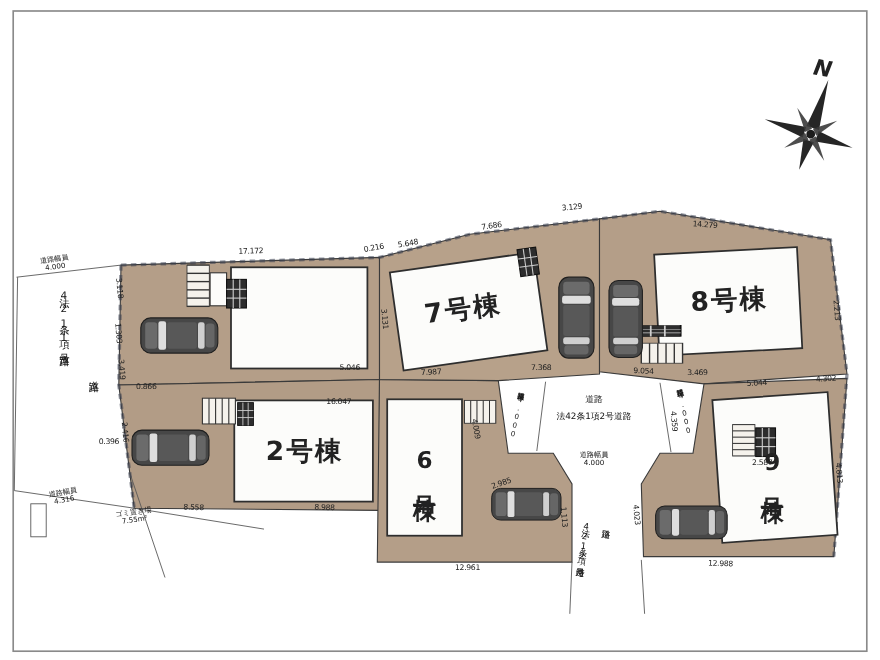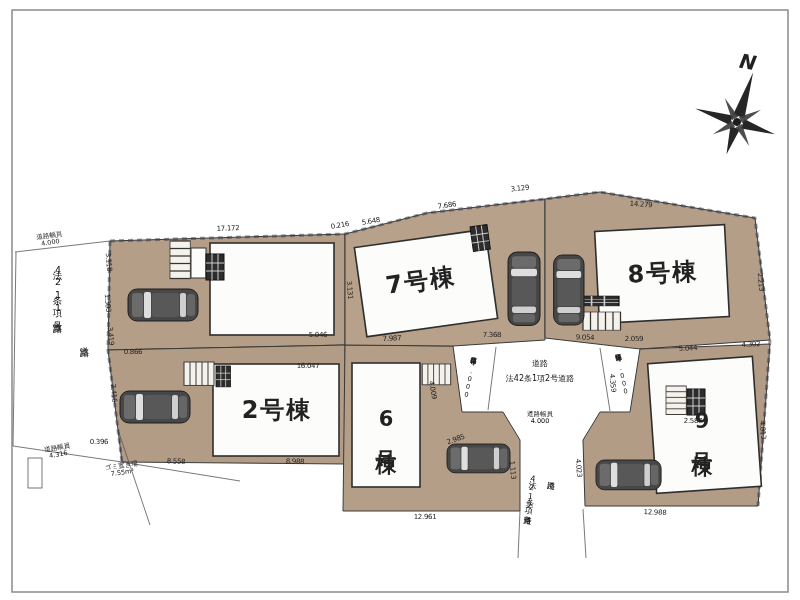--- a/index.html
+++ b/index.html
@@ -166,28 +166,28 @@
       <div class="dim" style="left: 371px; top: 222px; transform: translate(-50%, -50%) rotate(-10deg);">5.648</div>
       <div class="dim" style="left: 447px; top: 206px; transform: translate(-50%, -50%) rotate(-8deg);">7.686</div>
       <div class="dim" style="left: 520px; top: 189px; transform: translate(-50%, -50%) rotate(-6deg);">3.129</div>
       <div class="dim" style="left: 641px; top: 205px; transform: translate(-50%, -50%) rotate(4deg);">14.279</div>
       <div class="dim" style="left: 318px; top: 335px; transform: translate(-50%, -50%) rotate(0deg);">5.046</div>
       <div class="dim" style="left: 133px; top: 352px; transform: translate(-50%, -50%) rotate(0deg);">0.866</div>
       <div class="dim" style="left: 308px; top: 353px; transform: translate(-50%, -50%) rotate(0deg); margin-top: 13px;">16.047</div>
       <div class="dim" style="left: 392px; top: 339px; transform: translate(-50%, -50%) rotate(-3deg);">7.987</div>
       <div class="dim" style="left: 492px; top: 335px; transform: translate(-50%, -50%) rotate(0deg);">7.368</div>
       <div class="dim" style="left: 585px; top: 338px; transform: translate(-50%, -50%) rotate(2deg);">9.054</div>
-      <div class="dim" style="left: 634px; top: 339px; transform: translate(-50%, -50%) rotate(0deg);">2.059</div>
+      <div class="dim" style="left: 634px; top: 339px; transform: translate(-50%, -50%) rotate(0deg);">3.469</div>
       <div class="dim" style="left: 688px; top: 349px; transform: translate(-50%, -50%) rotate(-3deg);">5.044</div>
       <div class="dim" style="left: 751px; top: 345px; transform: translate(-50%, -50%) rotate(-3deg);">4.302</div>
       <div class="dim" style="left: 176px; top: 462px; transform: translate(-50%, -50%) rotate(2deg);">8.558</div>
       <div class="dim" style="left: 295px; top: 462px; transform: translate(-50%, -50%) rotate(2deg);">8.988</div>
       <div class="dim" style="left: 425px; top: 517px; transform: translate(-50%, -50%) rotate(0deg);">12.961</div>
       <div class="dim" style="left: 655px; top: 513px; transform: translate(-50%, -50%) rotate(2deg);">12.988</div>
-      <div class="dim" style="left: 99px; top: 442px; transform: translate(-50%, -50%) rotate(0deg); text-align: right;">0.396</div>
+      <div class="dim" style="left: 99px; top: 402px; transform: translate(-50%, -50%) rotate(0deg); text-align: right;">0.396</div>
       <div class="dim" style="left: 108px; top: 262px; transform: translate(-50%, -50%) rotate(85deg);">3.118</div>
       <div class="dim" style="left: 107px; top: 303px; transform: translate(-50%, -50%) rotate(85deg);">1.303</div>
       <div class="dim" style="left: 110px; top: 336px; transform: translate(-50%, -50%) rotate(85deg);">3.419</div>
       <div class="dim" style="left: 113px; top: 393px; transform: translate(-50%, -50%) rotate(85deg);">2.416</div>
       <div class="dim" style="left: 349px; top: 290px; transform: translate(-50%, -50%) rotate(85deg);">3.131</div>
       <div class="dim" style="left: 760px; top: 282px; transform: translate(-50%, -50%) rotate(85deg);">2.213</div>
       <div class="dim" style="left: 762px; top: 430px; transform: translate(-50%, -50%) rotate(85deg);">4.813</div>
       <div class="dim" style="left: 432px; top: 390px; transform: translate(-50%, -50%) rotate(80deg);">4.009</div>
       <div class="dim" style="left: 456px; top: 440px; transform: translate(-50%, -50%) rotate(-20deg);">2.985</div>
       <div class="dim" style="left: 512px; top: 470px; transform: translate(-50%, -50%) rotate(85deg);">1.113</div>

